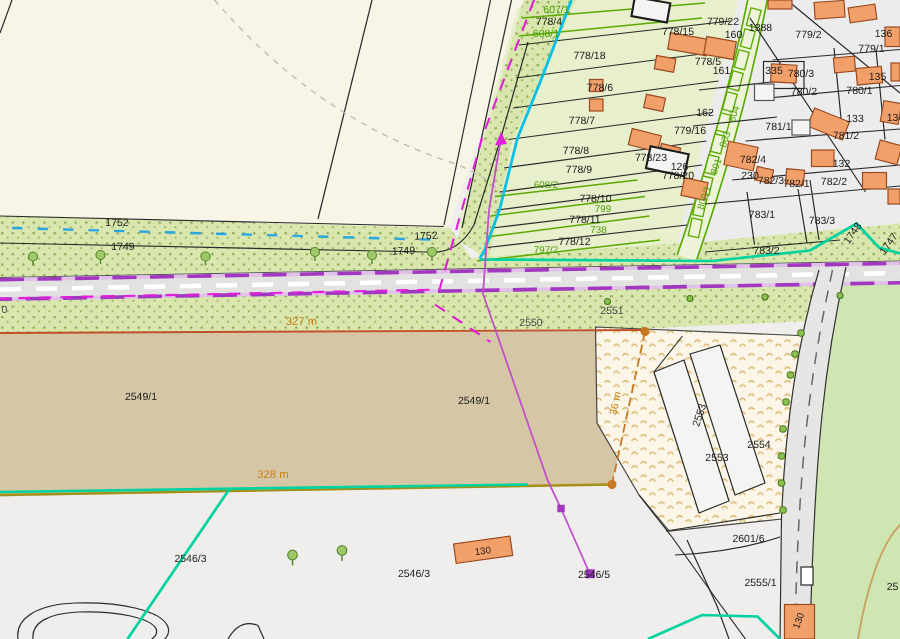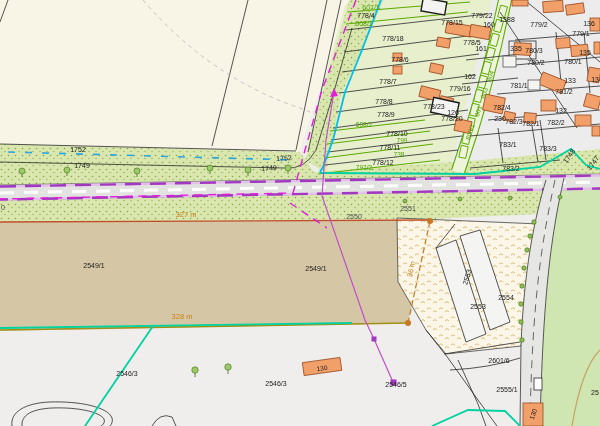--- a/index.html
+++ b/index.html
@@ -327,21 +327,21 @@
       <span class="lbl" style="left: 511px; top: 168px; color: rgb(27, 27, 27); transform: translate(-50%, -50%) rotate(0deg);">783/2</span>
       <span class="lbl" style="left: 569px; top: 156px; color: rgb(27, 27, 27); transform: translate(-50%, -50%) rotate(-55deg);">1748</span>
       <span class="lbl" style="left: 593px; top: 163px; color: rgb(27, 27, 27); transform: translate(-50%, -50%) rotate(-55deg);">1747</span>
       <span class="lbl" style="left: 490px; top: 76px; color: rgb(79, 158, 6); font-size: 6.5px; transform: translate(-50%, -50%) rotate(-72deg);">804</span>
       <span class="lbl" style="left: 484px; top: 93px; color: rgb(79, 158, 6); font-size: 6.5px; transform: translate(-50%, -50%) rotate(-72deg);">803</span>
       <span class="lbl" style="left: 478px; top: 111px; color: rgb(79, 158, 6); font-size: 6.5px; transform: translate(-50%, -50%) rotate(-72deg);">801</span>
       <span class="lbl" style="left: 470px; top: 132px; color: rgb(79, 158, 6); font-size: 6.5px; transform: translate(-50%, -50%) rotate(-72deg);">800/1</span>
       <span class="lbl" style="left: 408px; top: 208px; color: rgb(74, 74, 74); transform: translate(-50%, -50%) rotate(0deg);">2551</span>
       <span class="lbl" style="left: 354px; top: 216px; color: rgb(74, 74, 74); transform: translate(-50%, -50%) rotate(0deg);">2550</span>
       <span class="lbl" style="left: 3px; top: 207px; color: rgb(74, 74, 74); transform: translate(-50%, -50%) rotate(0deg);">0</span>
-      <span class="lbl" style="left: 186px; top: 214px; color: rgb(200, 128, 20); font-size: 7.5px; transform: translate(-50%, -50%) rotate(0deg);">327 m</span>
+      <span class="lbl" style="left: 201px; top: 214px; color: rgb(200, 128, 20); font-size: 7.5px; transform: translate(-50%, -50%) rotate(0deg);">327 m</span>
       <span class="lbl" style="left: 94px; top: 265px; color: rgb(27, 27, 27); transform: translate(-50%, -50%) rotate(0deg);">2549/1</span>
       <span class="lbl" style="left: 316px; top: 268px; color: rgb(27, 27, 27); transform: translate(-50%, -50%) rotate(0deg);">2549/1</span>
       <span class="lbl" style="left: 182px; top: 316px; color: rgb(200, 128, 20); font-size: 7.5px; transform: translate(-50%, -50%) rotate(0deg);">328 m</span>
       <span class="lbl" style="left: 411px; top: 269px; color: rgb(200, 128, 20); transform: translate(-50%, -50%) rotate(-78deg);">36 m</span>
       <span class="lbl" style="left: 127px; top: 373px; color: rgb(27, 27, 27); transform: translate(-50%, -50%) rotate(0deg);">2546/3</span>
       <span class="lbl" style="left: 276px; top: 383px; color: rgb(27, 27, 27); transform: translate(-50%, -50%) rotate(0deg);">2546/3</span>
       <span class="lbl" style="left: 396px; top: 384px; color: rgb(27, 27, 27); transform: translate(-50%, -50%) rotate(0deg);">2546/5</span>
       <span class="lbl" style="left: 322px; top: 368px; color: rgb(27, 27, 27); font-size: 6.5px; transform: translate(-50%, -50%) rotate(-8deg);">130</span>
       <span class="lbl" style="left: 478px; top: 306px; color: rgb(27, 27, 27); transform: translate(-50%, -50%) rotate(0deg);">2553</span>
       <span class="lbl" style="left: 506px; top: 297px; color: rgb(27, 27, 27); transform: translate(-50%, -50%) rotate(0deg);">2554</span>

